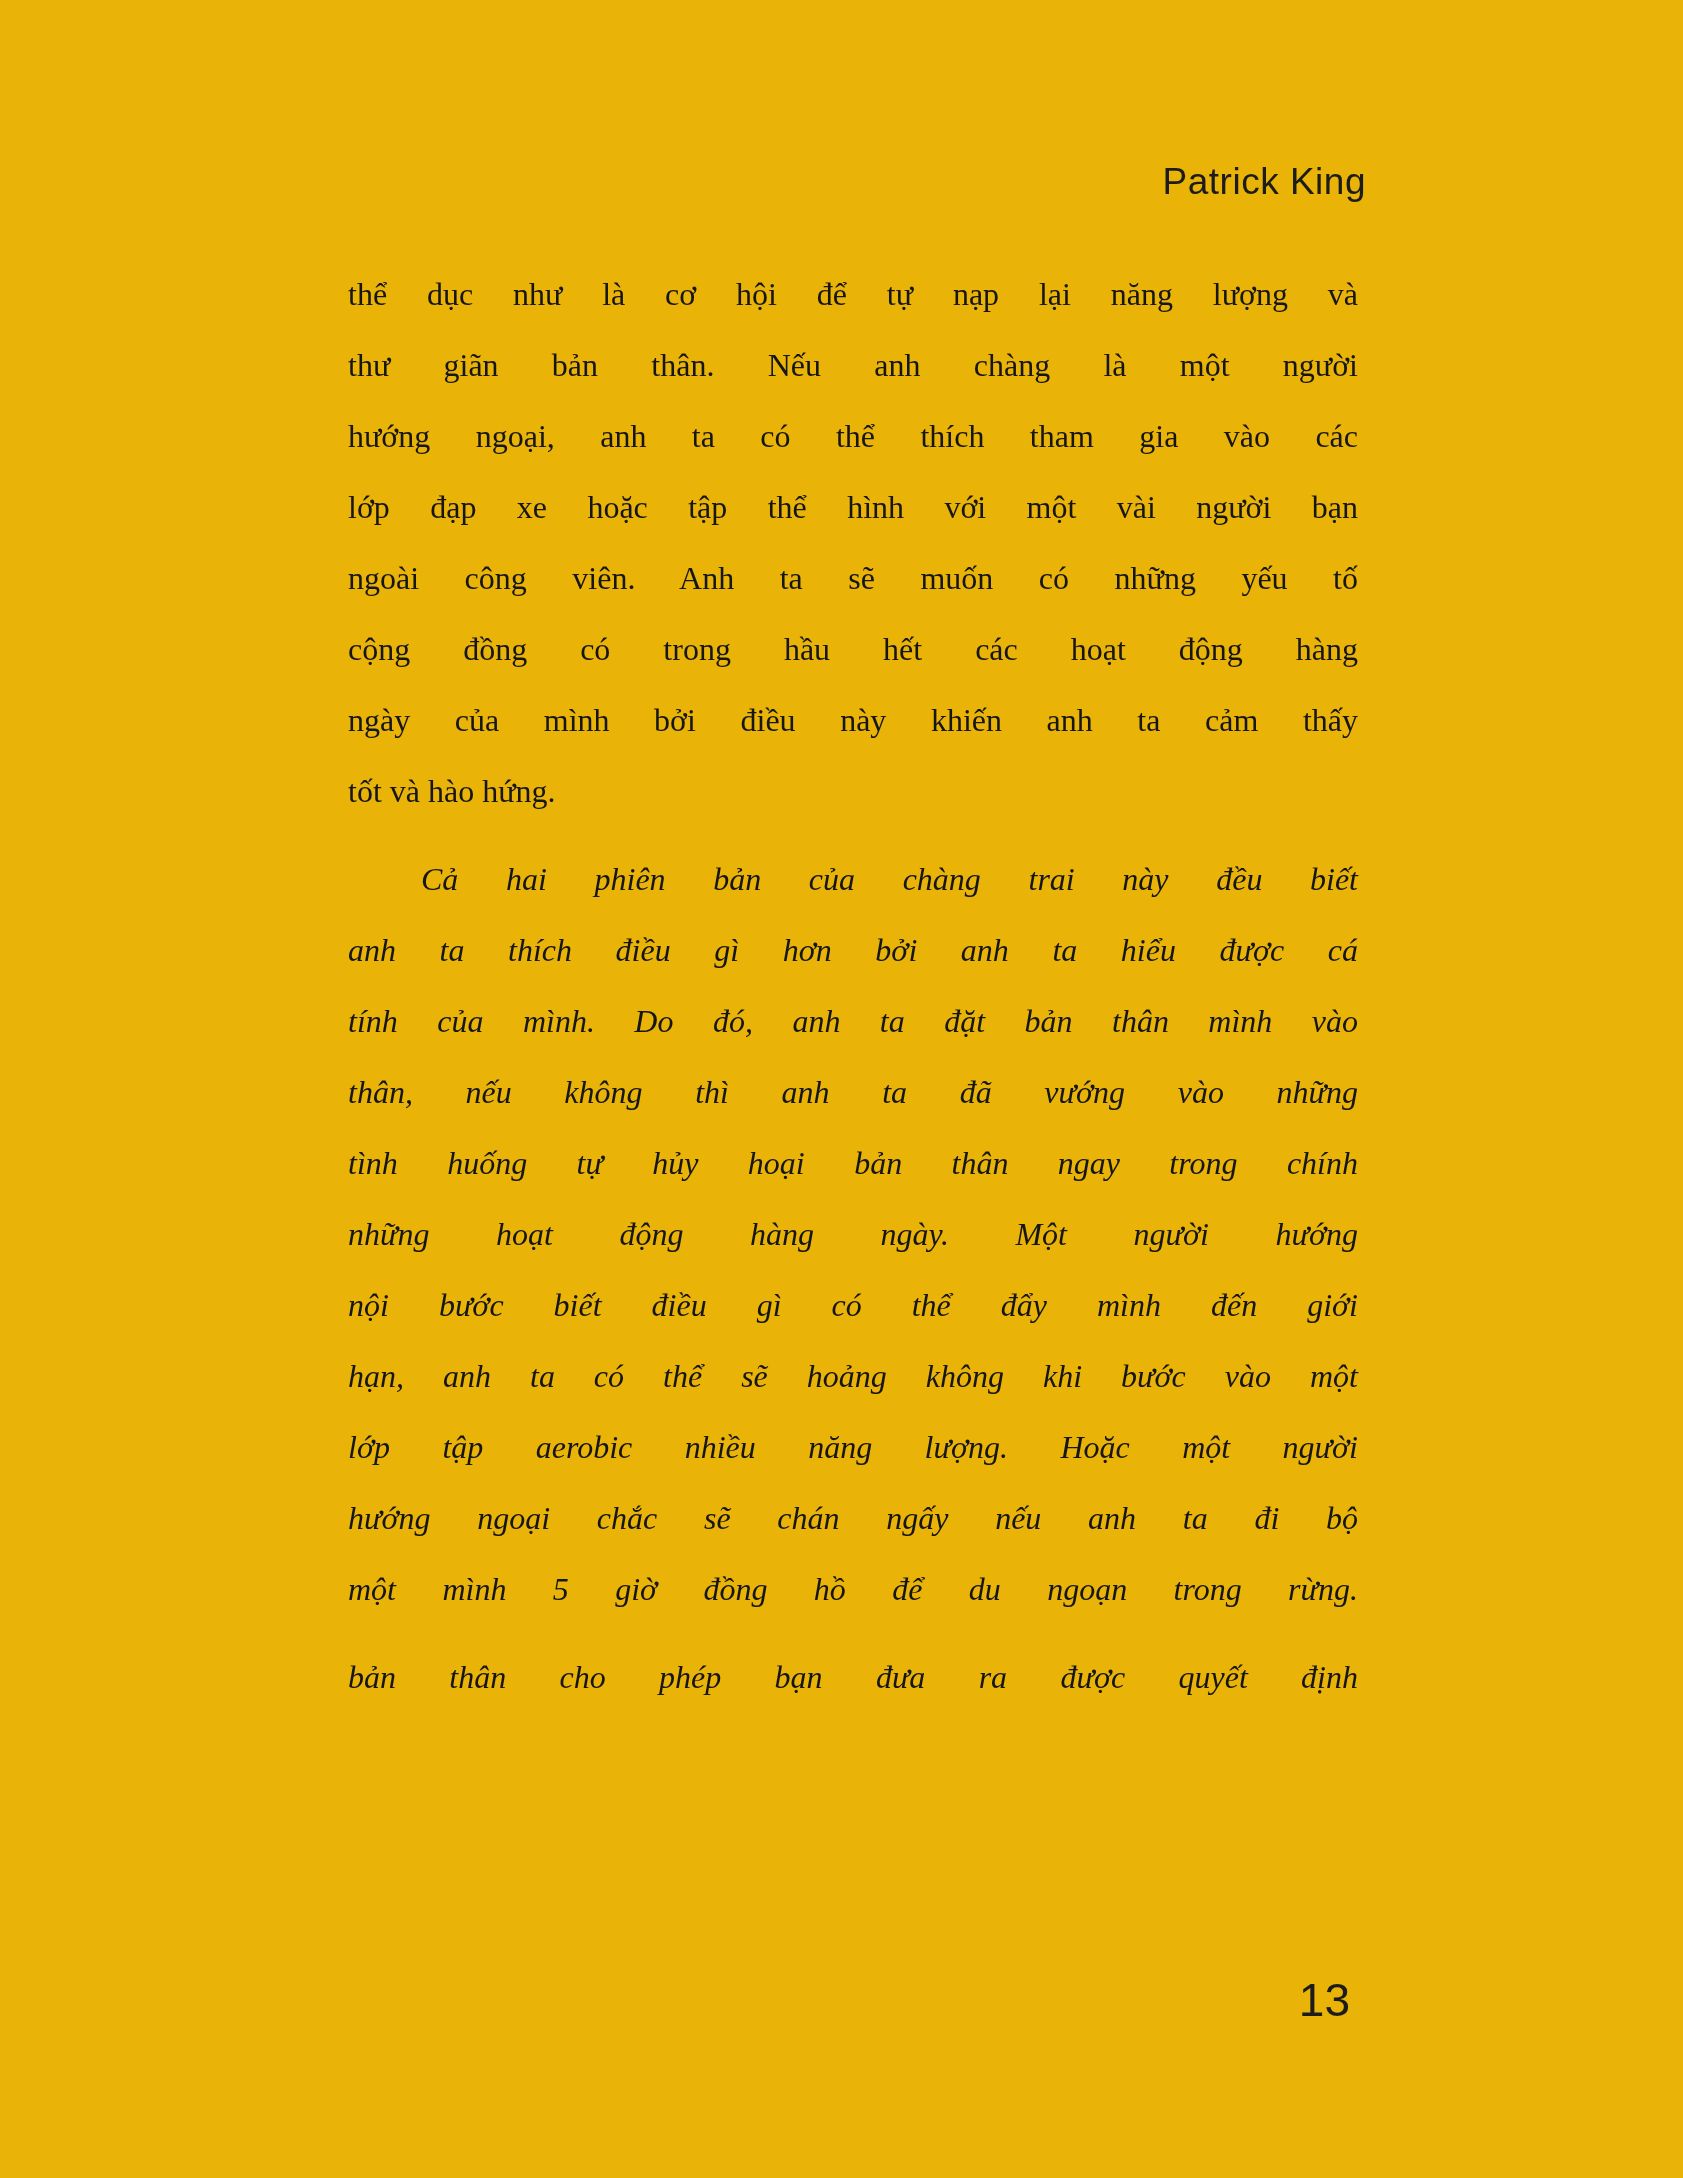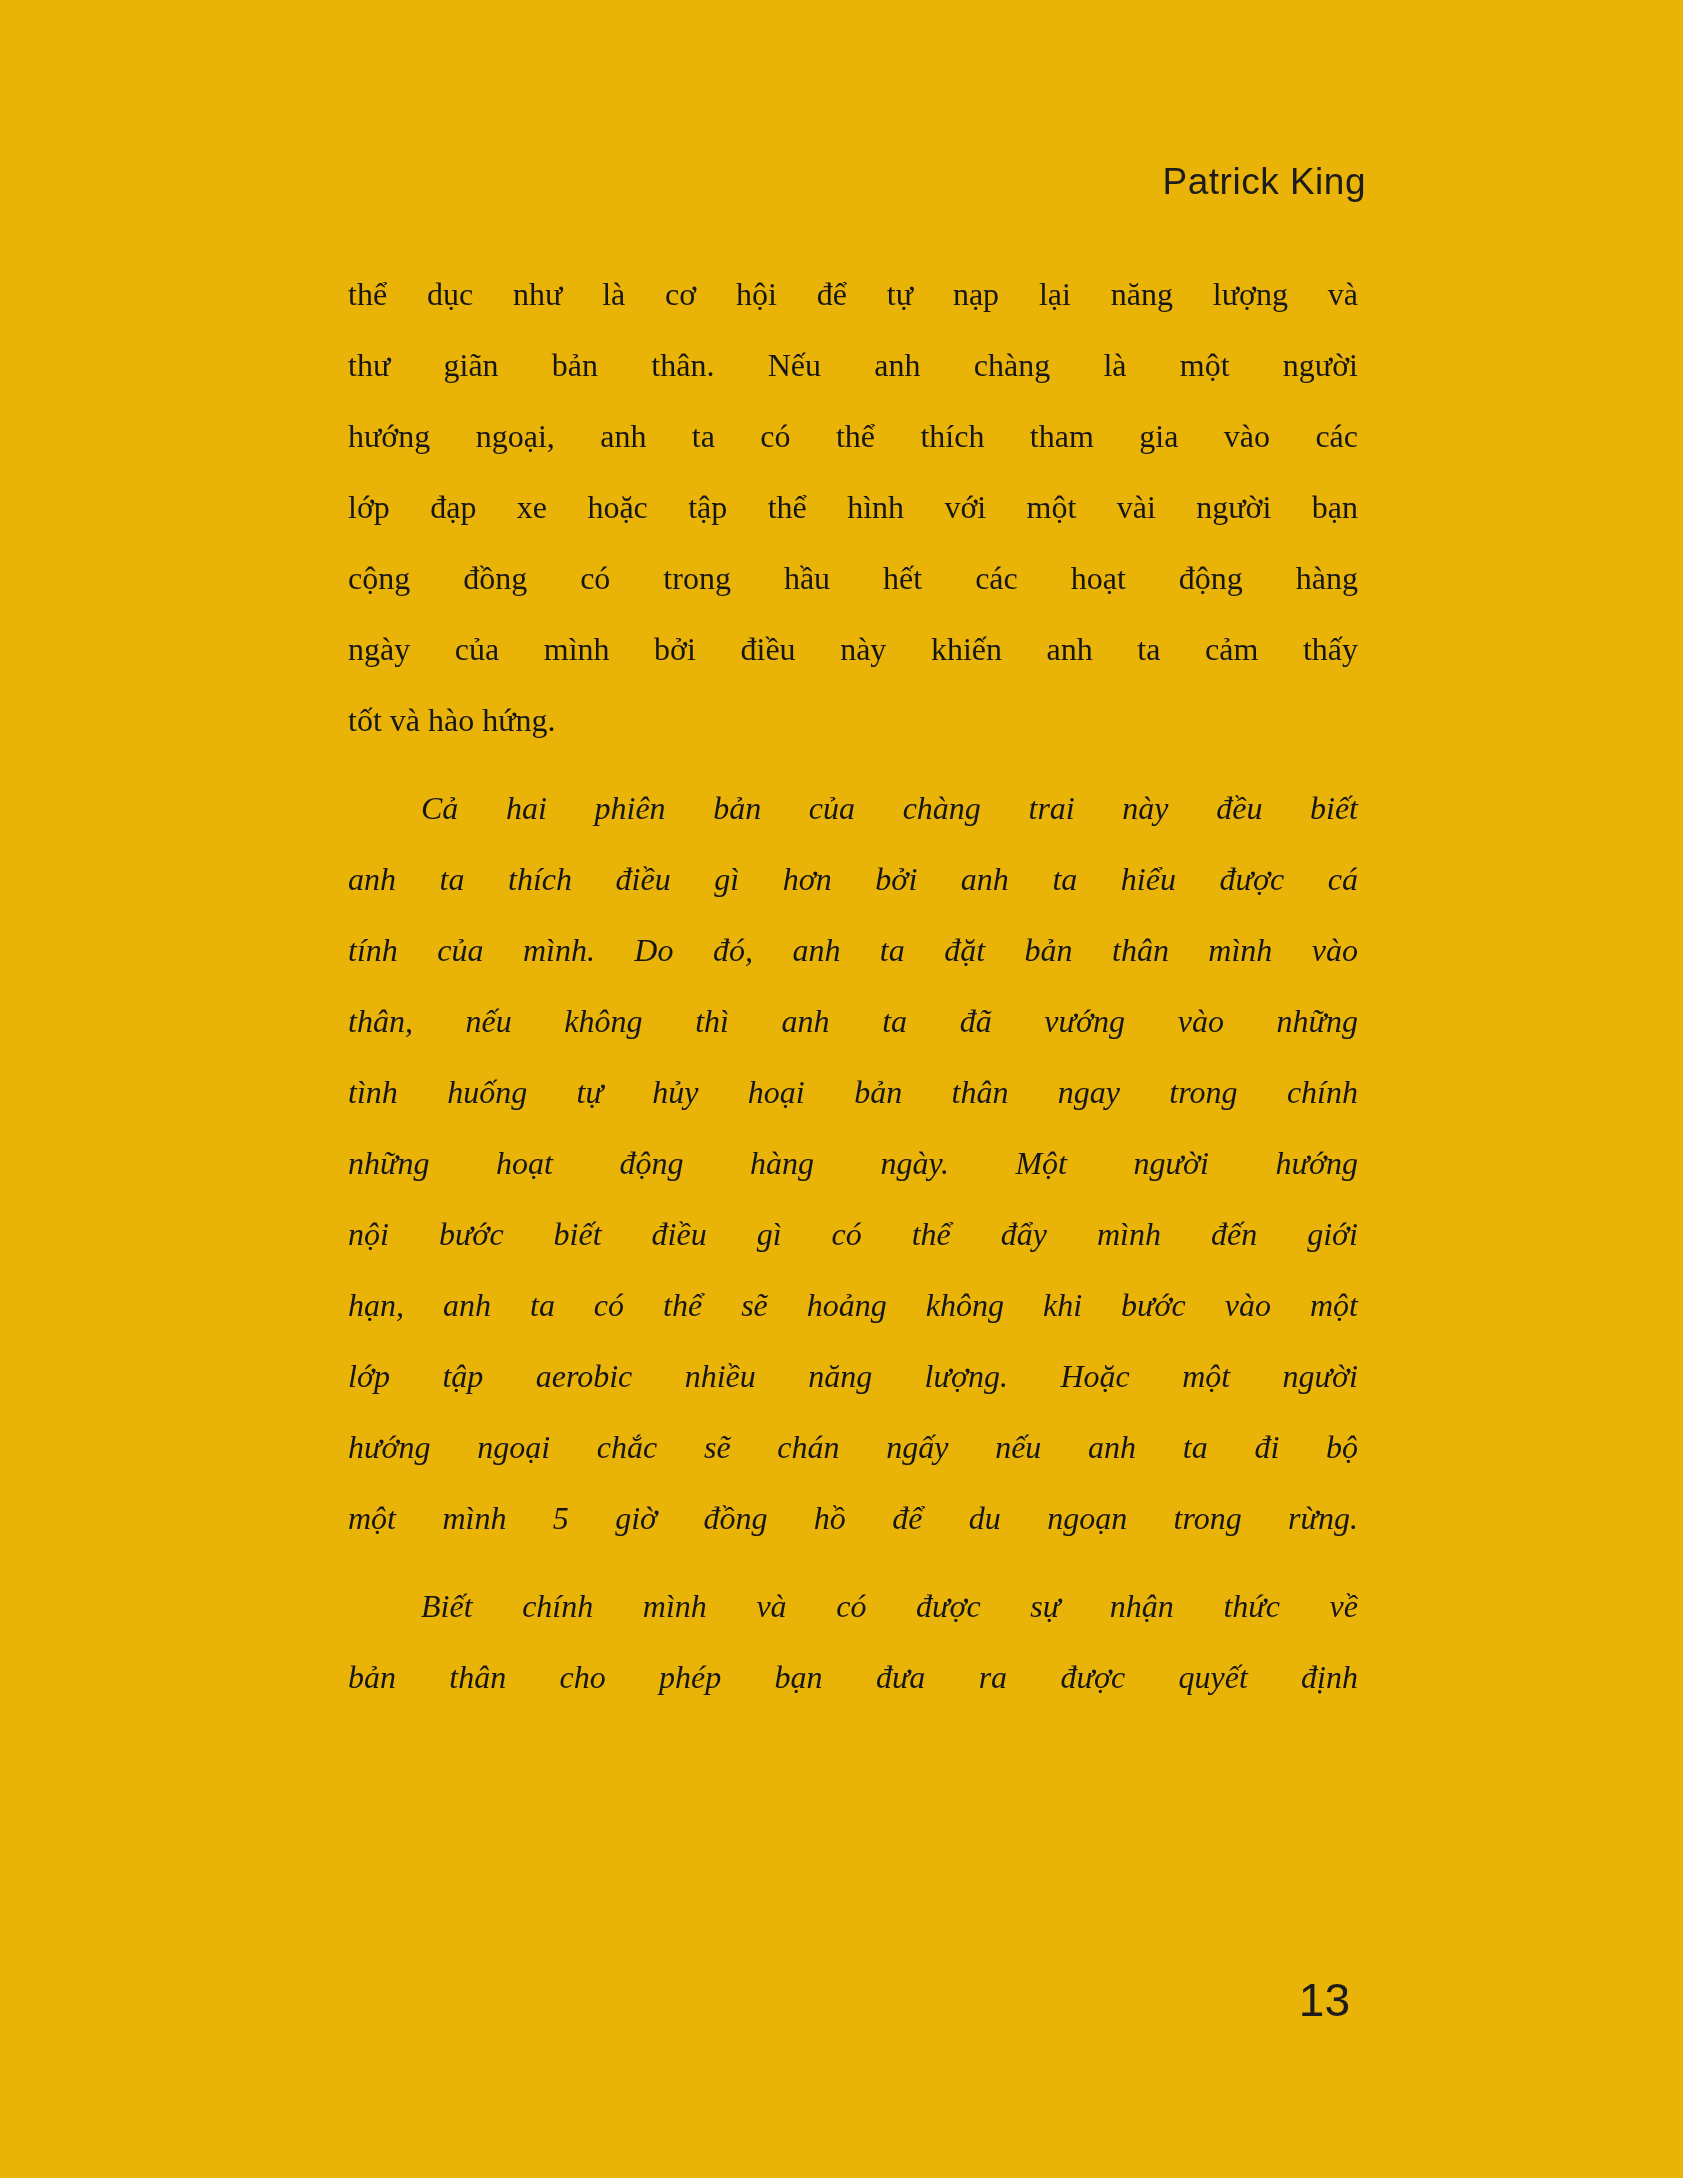--- a/index.html
+++ b/index.html
@@ -64,41 +64,41 @@
 
   <div class="running-header">Patrick King</div>
 
   <div class="body-text">
 
     <div class="paragraph">
       <div class="ln">thể dục như là cơ hội để tự nạp lại năng lượng và</div>
       <div class="ln">thư giãn bản thân. Nếu anh chàng là một người</div>
       <div class="ln">hướng ngoại, anh ta có thể thích tham gia vào các</div>
       <div class="ln">lớp đạp xe hoặc tập thể hình với một vài người bạn</div>
+      <div class="ln">ngoài công viên. Anh ta sẽ muốn có những yếu tố</div>
       <div class="ln">cộng đồng có trong hầu hết các hoạt động hàng</div>
       <div class="ln">ngày của mình bởi điều này khiến anh ta cảm thấy</div>
       <div class="ln endline">tốt và hào hứng.</div>
     </div>
 
     <div class="paragraph">
       <div class="ln indent">Cả hai phiên bản của chàng trai này đều biết</div>
       <div class="ln">anh ta thích điều gì hơn bởi anh ta hiểu được cá</div>
       <div class="ln">tính của mình. Do đó, anh ta đặt bản thân mình vào</div>
       <div class="ln">thân, nếu không thì anh ta đã vướng vào những</div>
       <div class="ln">tình huống tự hủy hoại bản thân ngay trong chính</div>
       <div class="ln">những hoạt động hàng ngày. Một người hướng</div>
       <div class="ln">nội bước biết điều gì có thể đẩy mình đến giới</div>
       <div class="ln">hạn, anh ta có thể sẽ hoảng không khi bước vào một</div>
       <div class="ln">lớp tập aerobic nhiều năng lượng. Hoặc một người</div>
       <div class="ln">hướng ngoại chắc sẽ chán ngấy nếu anh ta đi bộ</div>
       <div class="ln">một mình 5 giờ đồng hồ để du ngoạn trong rừng.</div>
     </div>
 
     <div class="paragraph">
-      <div class="ln indent">Biết chính mình và có được sự nhận thức về</div>
       <div class="ln">bản thân cho phép bạn đưa ra được quyết định</div>
     </div>
 
   </div>
 
   <div class="page-number">13</div>
 
 </div>
 
 

